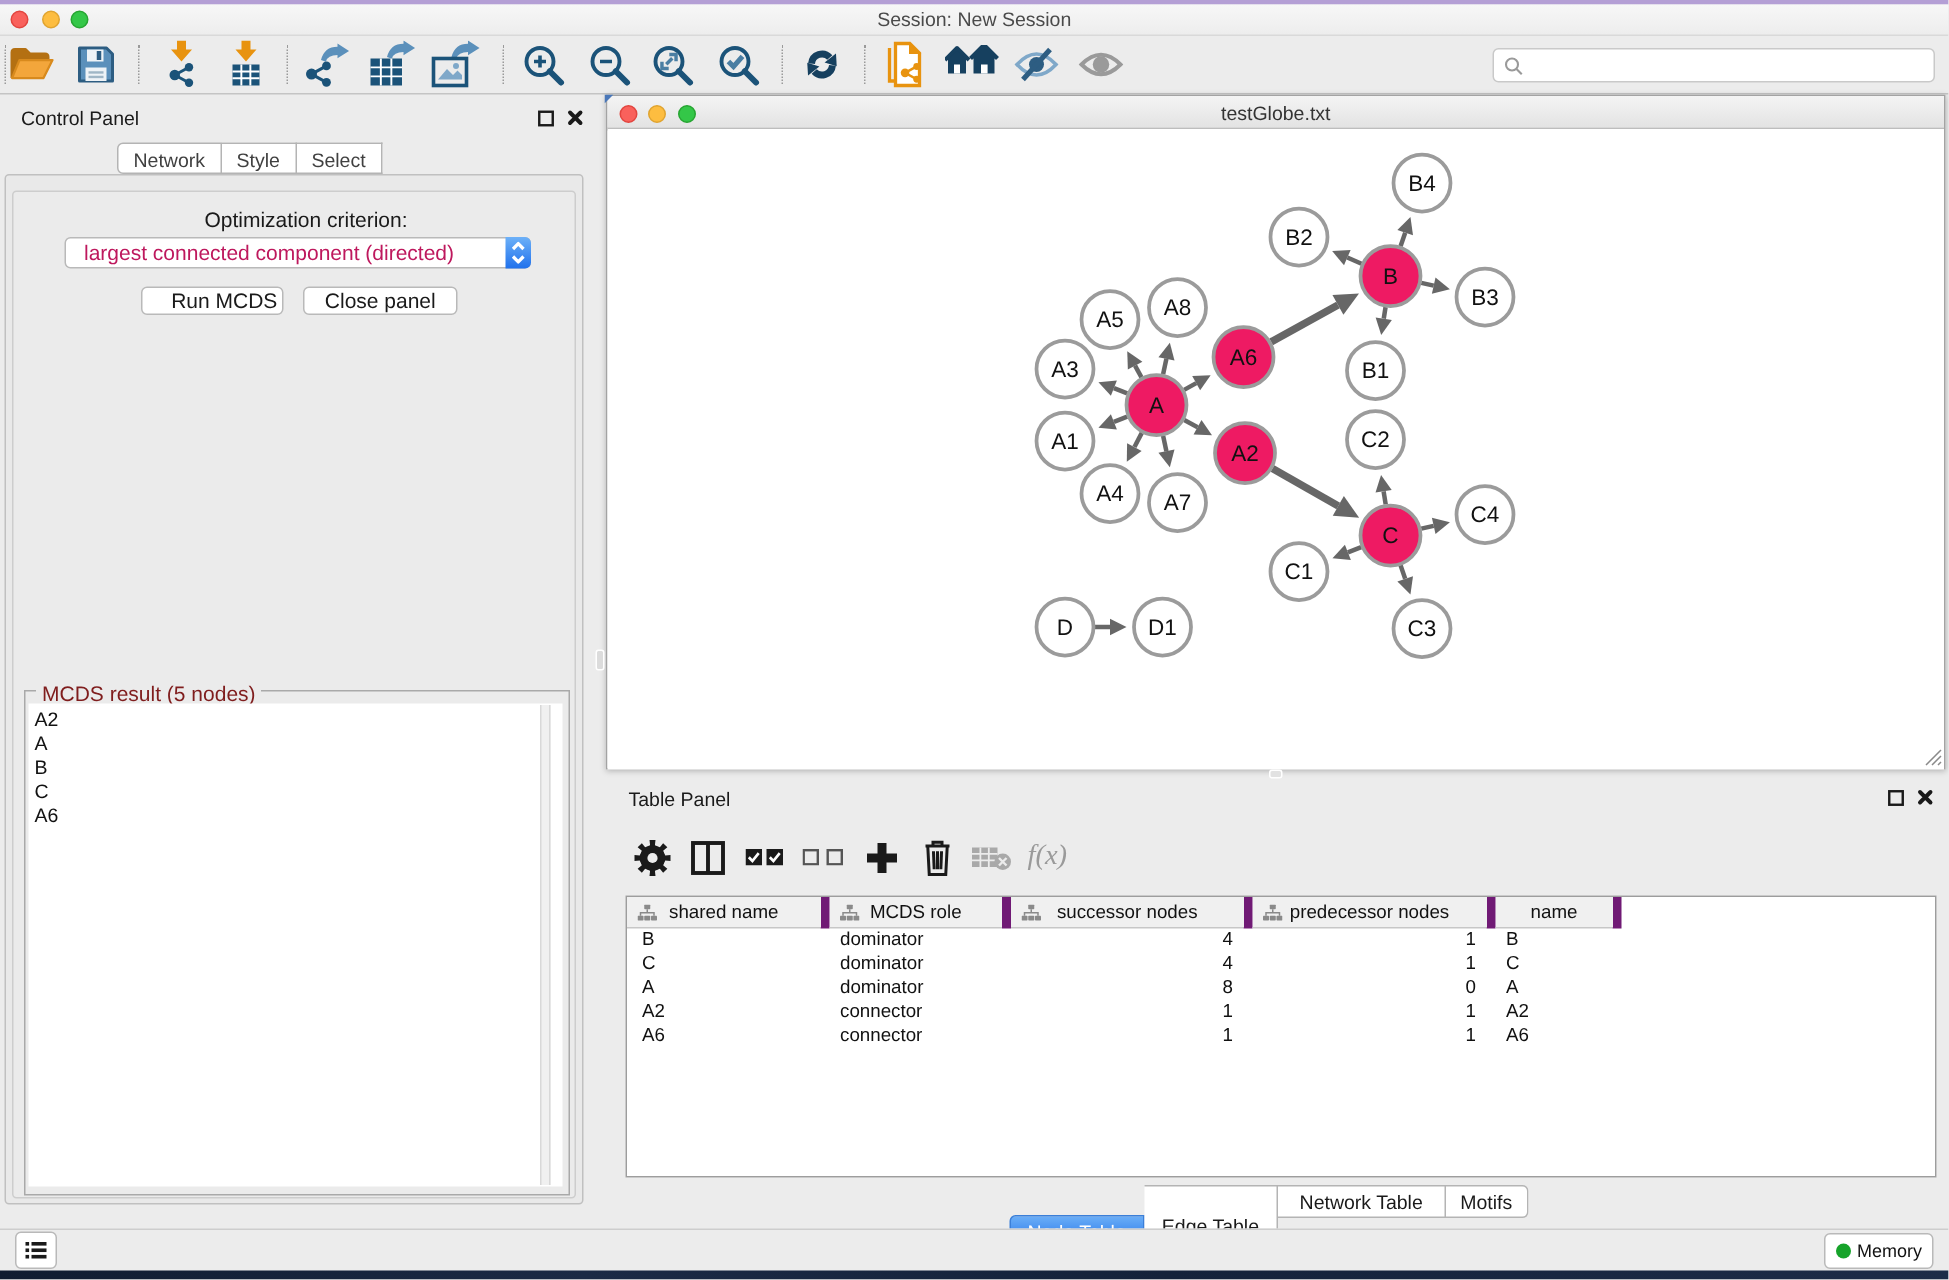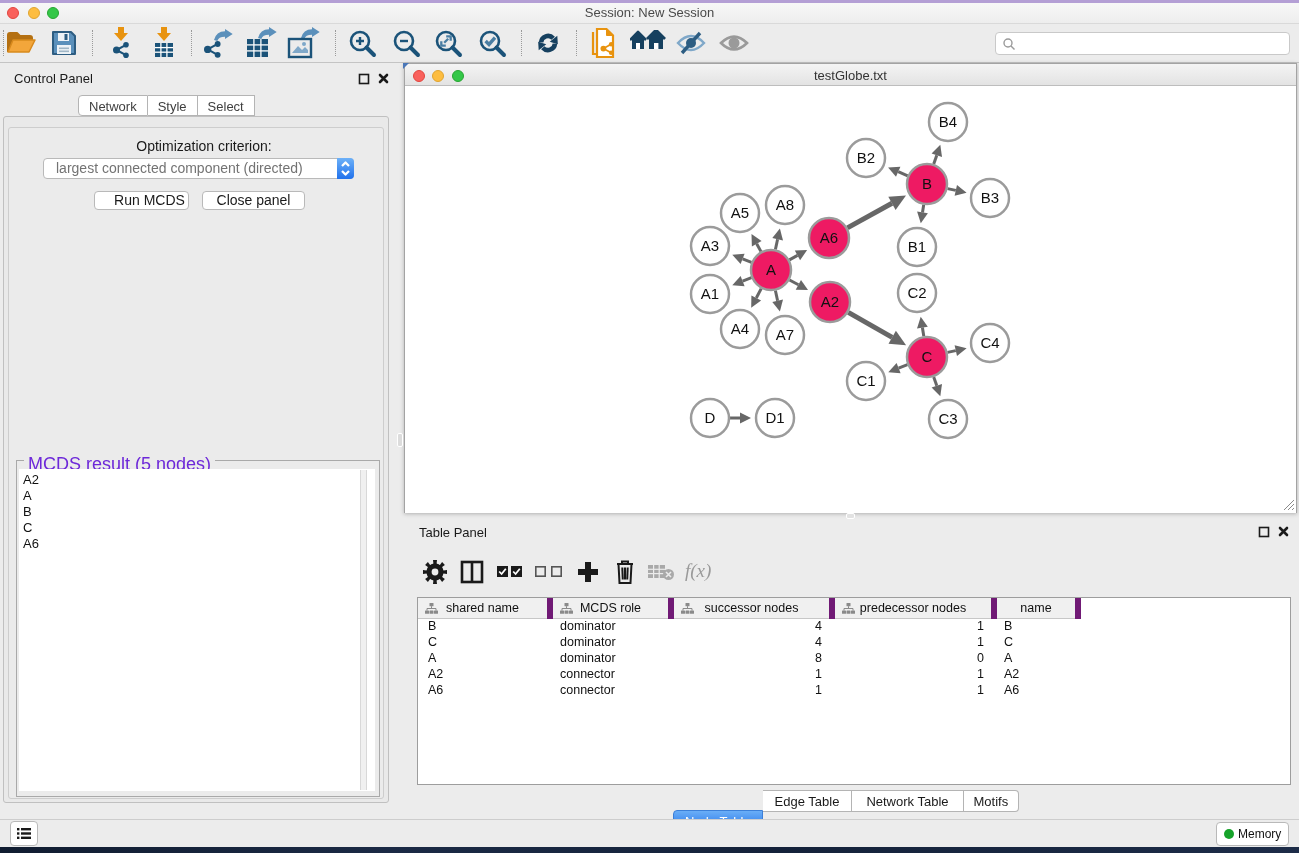--- a/index.html
+++ b/index.html
@@ -23,25 +23,25 @@
 #cp-icons { left:358px; top:72px; }
 #cp-tabs { left:78px; top:95px; height:21px; }
 .tab { float:left; height:21px; line-height:21px; padding:0 10px; font-size:13px; color:#404040;
   background:#fff; border:1px solid #b4b4b4; border-left:none; text-align:center; }
 .tab.first { border-left:1px solid #b4b4b4; border-radius:4px 0 0 4px; }
 .tab.last { border-radius:0 4px 4px 0; }
 .tab.sel { background:linear-gradient(#6aaef7,#1f6fe8); color:#fff; border-color:#3b7fd8;margin-top:32px; }
 #cp-outer { left:3px; top:116px; width:386px; height:687px; background:#e9e9e9; border:1px solid #c0c0c0; border-radius:3px; }
 #cp-inner { left:8px; top:127px; width:376px; height:672px; background:#ebebeb; border:1px solid #cdcdcd; border-radius:3px; }
 #opt-label { left:8px; top:138px; width:392px; text-align:center; font-size:14px; color:#1a1a1a; }
-#dropdown { left:43px; top:158px; width:311px; height:21px; background:#fff; border:1px solid #b9b9b9; border-radius:4px; font-size:14px; color:#737373; line-height:19px; padding-left:12px; }
+#dropdown { left:43px; top:158px; width:311px; height:21px; background:#fff; border:1px solid #b9b9b9; border-radius:4px; font-size:14px; color:#be185d; line-height:19px; padding-left:12px; }
 #dd-btn { left:337px; top:158px; width:17px; height:21px; border-radius:0 4px 4px 0; background:linear-gradient(#6db1f8,#2071ec); }
 .btn { position:absolute; height:19px; background:#fff; border:1px solid #b9b9b9; border-radius:4px; font-size:14px; color:#1a1a1a; text-align:center; line-height:17px; }
 #fieldset { left:16px; top:460px; width:364px; height:337px; border:1px solid #a9a9a9; background:#ebebeb; }
-#fs-label { left:24px; top:454px; font-size:18px; color:#6d28d9; background:#ebebeb; padding:0 4px; }
+#fs-label { left:24px; top:454px; font-size:14px; color:#7f1d1d; background:#ebebeb; padding:0 4px; }
 #fs-list { left:19px; top:469px; width:356px; height:322px; background:#fff; font-size:13px; color:#111; line-height:16px; padding:3px 0 0 4px; }
 #fs-scroll { left:360px; top:470px; width:7px; height:320px; background:#f0f0f0; border-left:1px solid #d8d8d8; border-right:1px solid #d8d8d8; }
 
 
 #netwin { left:404px; top:63px; width:893px; height:450px; background:#fff; border:1px solid #a3a3a3; box-shadow:0 1px 4px rgba(0,0,0,0.25); }
 #net-titlebar { position:absolute; left:0; top:0; width:891px; height:22px; background:linear-gradient(#f4f4f4,#e3e3e3); border-bottom:1px solid #bdbdbd; }
 #net-titlebar .tl { position:absolute; top:5.5px; width:12px; height:12px; border-radius:50%; }
 #net-title { position:absolute; left:0; top:4px; width:891px; text-align:center; font-size:13px; color:#333; }
 #netcanvas { position:absolute; left:0; top:23px; width:891px; height:426px; background:#fff; }
 
@@ -492,21 +492,21 @@
           <td>connector</td>
           <td class="num">1</td>
           <td class="num2">1</td>
           <td>A6</td>
         </tr>
   </tbody>
     </table>
 </div>
 <div class="abs" id="btm-tabs">
   <div class="btab sel first" style="padding:0 11px;">Node Table</div>
-    <div class="btab" style="padding:0 12px;">Edge Table</div>
+    <div class="btab" style="padding:16px 12px;">Edge Table</div>
     <div class="btab" style="padding:0 14px;">Network Table</div>
     <div class="btab last" style="padding:0 10px;">Motifs</div>
 </div>
 
 <div class="abs" id="statusbar"></div>
 <div class="abs" id="listbtn"><svg width="26" height="23" viewBox="0 0 26 23">
       <g fill="#1a1a1a">
         <rect x="6" y="6" width="2.4" height="2.4"></rect>
         <rect x="10" y="6" width="10" height="2.4"></rect>
         <rect x="6" y="10.3" width="2.4" height="2.4"></rect>

